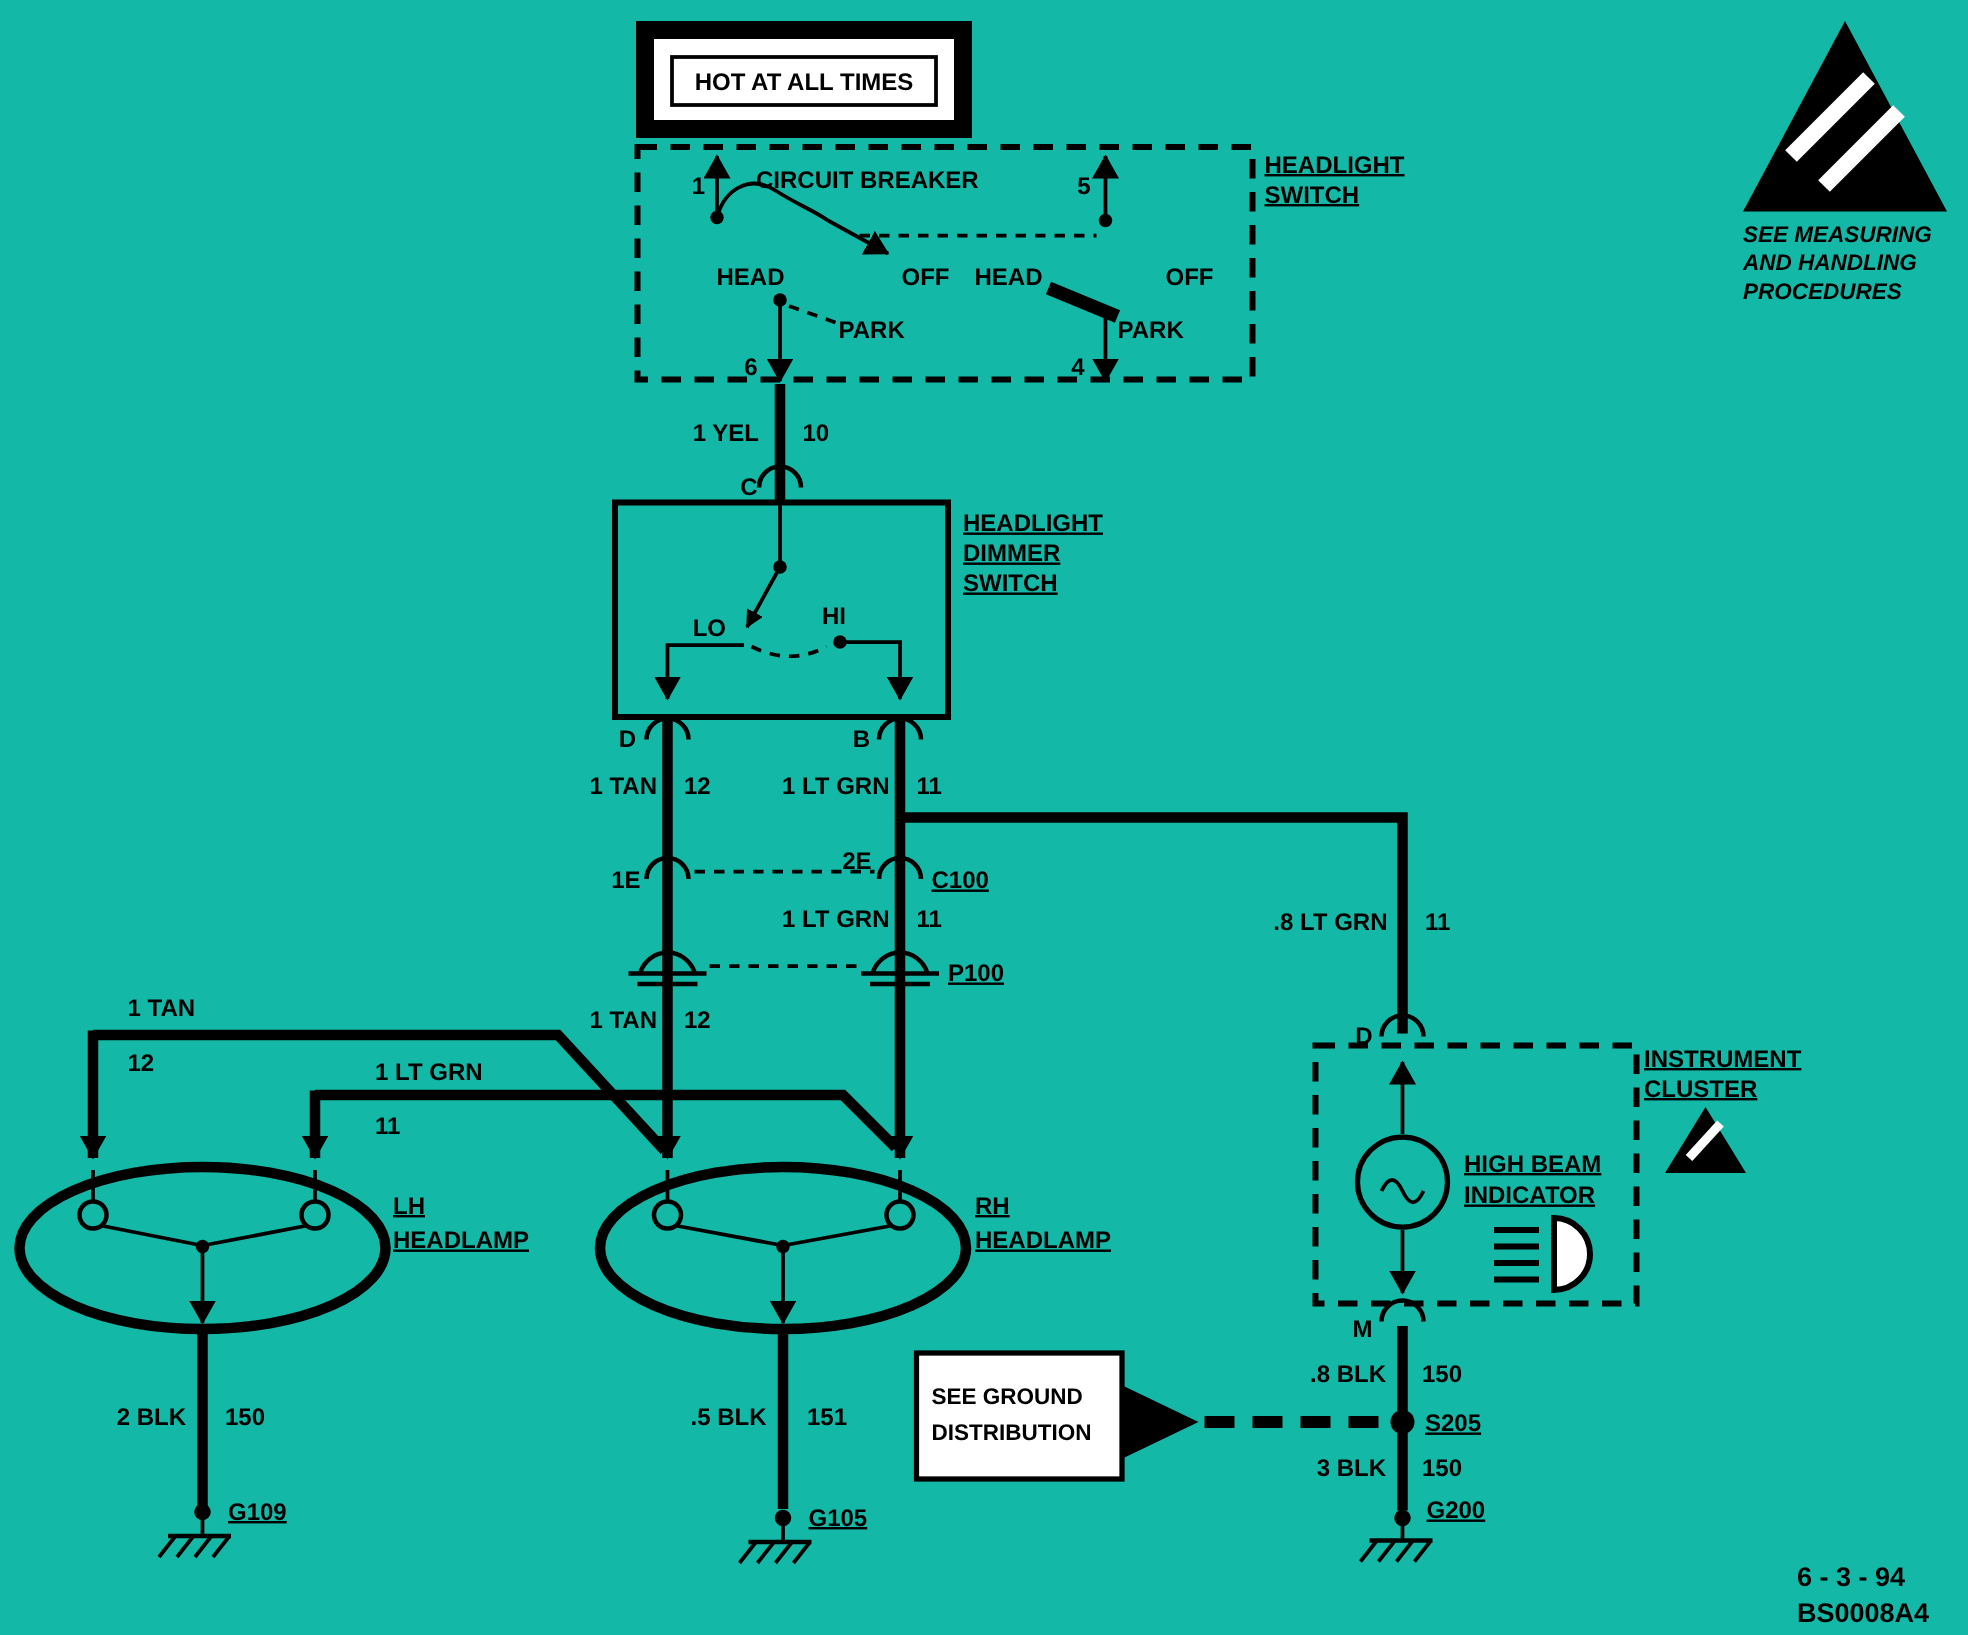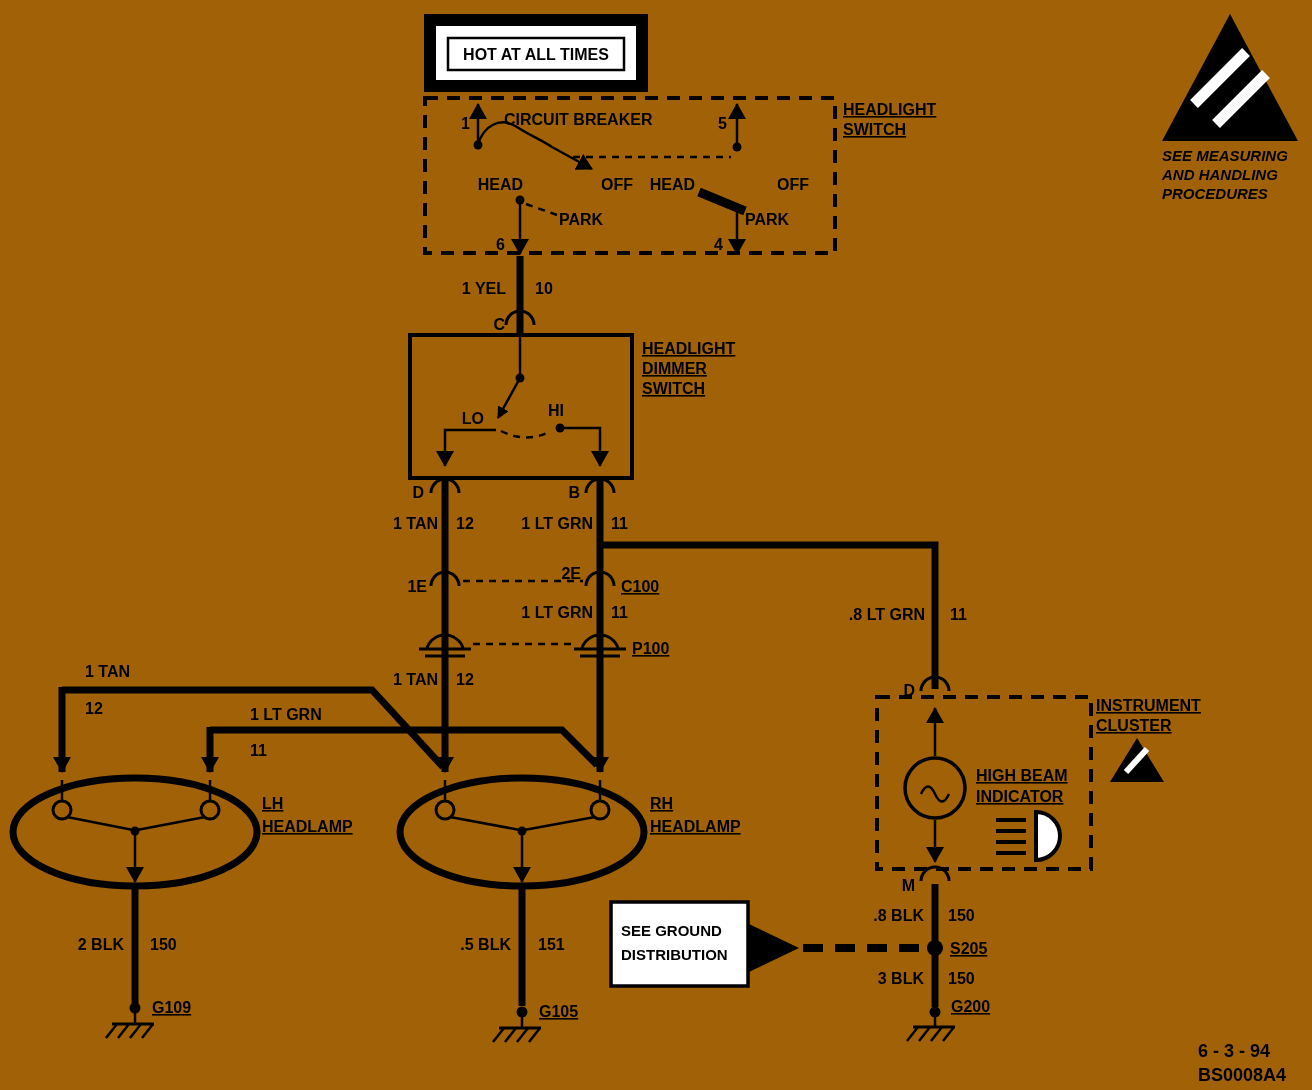--- a/index.html
+++ b/index.html
@@ -1,16 +1,16 @@
 <!DOCTYPE html>
 <html><head>
 <meta charset="utf-8">
 <style>
   html,body{margin:0;padding:0;background:#fff;}
-  .stage{position:relative;width:1312px;height:1090px;background:#a16207;overflow:hidden;}
+  .stage{position:relative;width:1312px;height:1090px;background:#14b8a6;overflow:hidden;}
   svg{display:block;}
   .w{stroke:#000;stroke-width:7;fill:none;}
   .wd{stroke:#000;stroke-width:8;fill:none;stroke-dasharray:20 12;}
   .t{stroke:#000;stroke-width:2.5;fill:none;}
   .t3{stroke:#000;stroke-width:3.5;fill:none;}
   .td{stroke:#000;stroke-width:2.5;fill:none;stroke-dasharray:7 6;}
   .c{stroke:#000;stroke-width:3;fill:none;}
   .boxd{stroke:#000;stroke-width:4;fill:none;stroke-dasharray:13 9;}
   .boxs{stroke:#000;stroke-width:4;fill:none;}
   .dot{fill:#000;stroke:none;}

